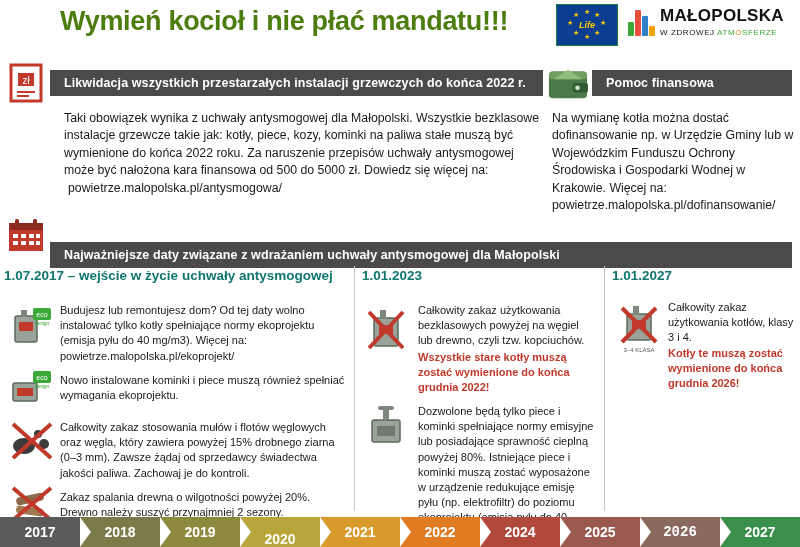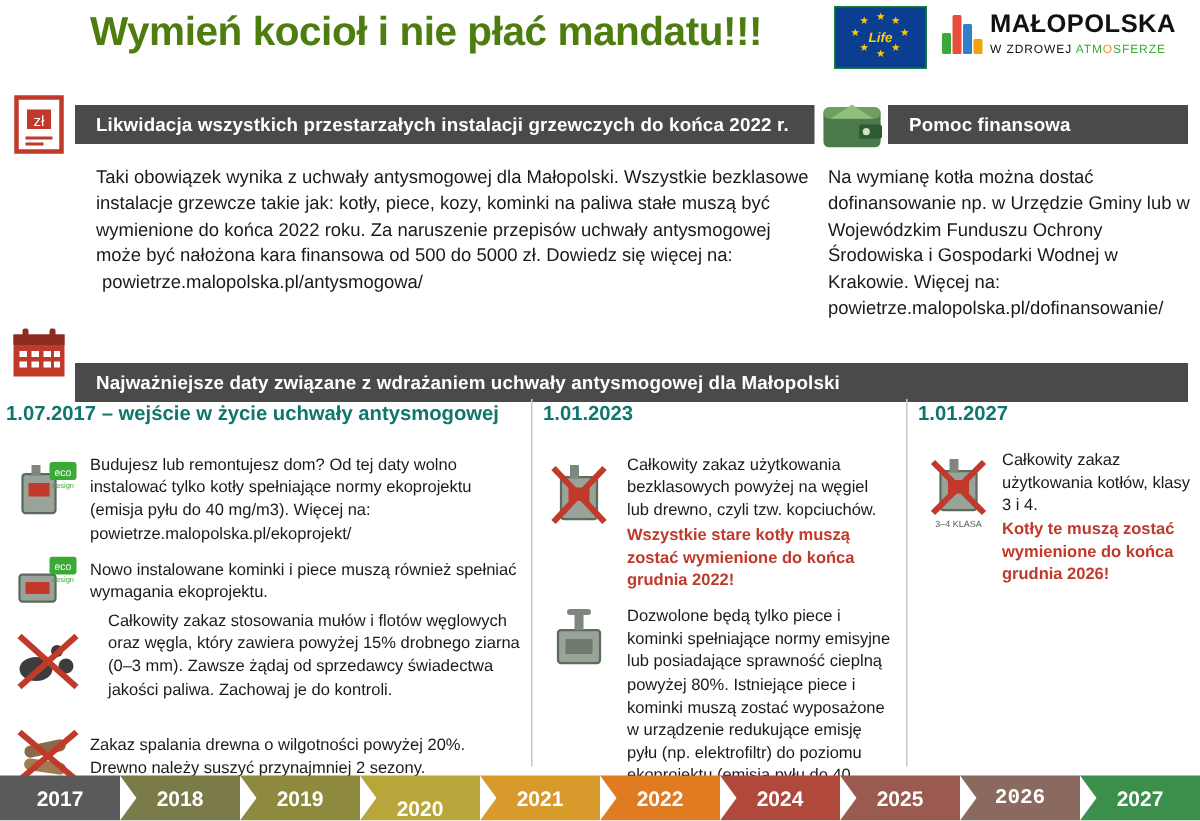--- a/index.html
+++ b/index.html
@@ -205,21 +205,21 @@
 
   <div class="icon-box" style="left:10px; top:420px; width:44px; height:42px;">
     <svg class="ico-svg" width="44" height="42" viewBox="0 0 44 42">
       <ellipse cx="14" cy="26" rx="11" ry="8" fill="#3c3c3c"></ellipse>
       <circle cx="28" cy="14" r="4" fill="#3c3c3c"></circle>
       <circle cx="34" cy="24" r="5" fill="#3c3c3c"></circle>
       <line x1="3" y1="38" x2="41" y2="4" stroke="#c0392b" stroke-width="4"></line>
       <line x1="3" y1="4" x2="41" y2="38" stroke="#c0392b" stroke-width="4"></line>
     </svg>
   </div>
-  <div class="item" style="left:60px; top:407px; width:288px;margin-left:12px;">Całkowity zakaz stosowania mułów i flotów węglowych oraz węgla, który zawiera powyżej 15% drobnego ziarna (0–3 mm). Zawsze żądaj od sprzedawcy świadectwa jakości paliwa. Zachowaj je do kontroli.</div>
+  <div class="item" style="left:60px; top:420px; width:288px;">Całkowity zakaz stosowania mułów i flotów węglowych oraz węgla, który zawiera powyżej 15% drobnego ziarna (0–3 mm). Zawsze żądaj od sprzedawcy świadectwa jakości paliwa. Zachowaj je do kontroli.</div>
 
   <div class="icon-box" style="left:10px; top:484px; width:44px; height:40px;">
     <svg class="ico-svg" width="44" height="38" viewBox="0 0 44 38">
       <rect x="6" y="10" width="28" height="8" rx="4" fill="#8a6a4a" transform="rotate(-12 20 14)"></rect>
       <rect x="6" y="22" width="28" height="8" rx="4" fill="#a07a52" transform="rotate(8 20 26)"></rect>
       <line x1="3" y1="35" x2="41" y2="3" stroke="#c0392b" stroke-width="4"></line>
       <line x1="3" y1="3" x2="41" y2="35" stroke="#c0392b" stroke-width="4"></line>
     </svg>
   </div>
   <div class="item" style="left:60px; top:490px; width:288px;">Zakaz spalania drewna o wilgotności powyżej 20%. Drewno należy suszyć przynajmniej 2 sezony.</div>

